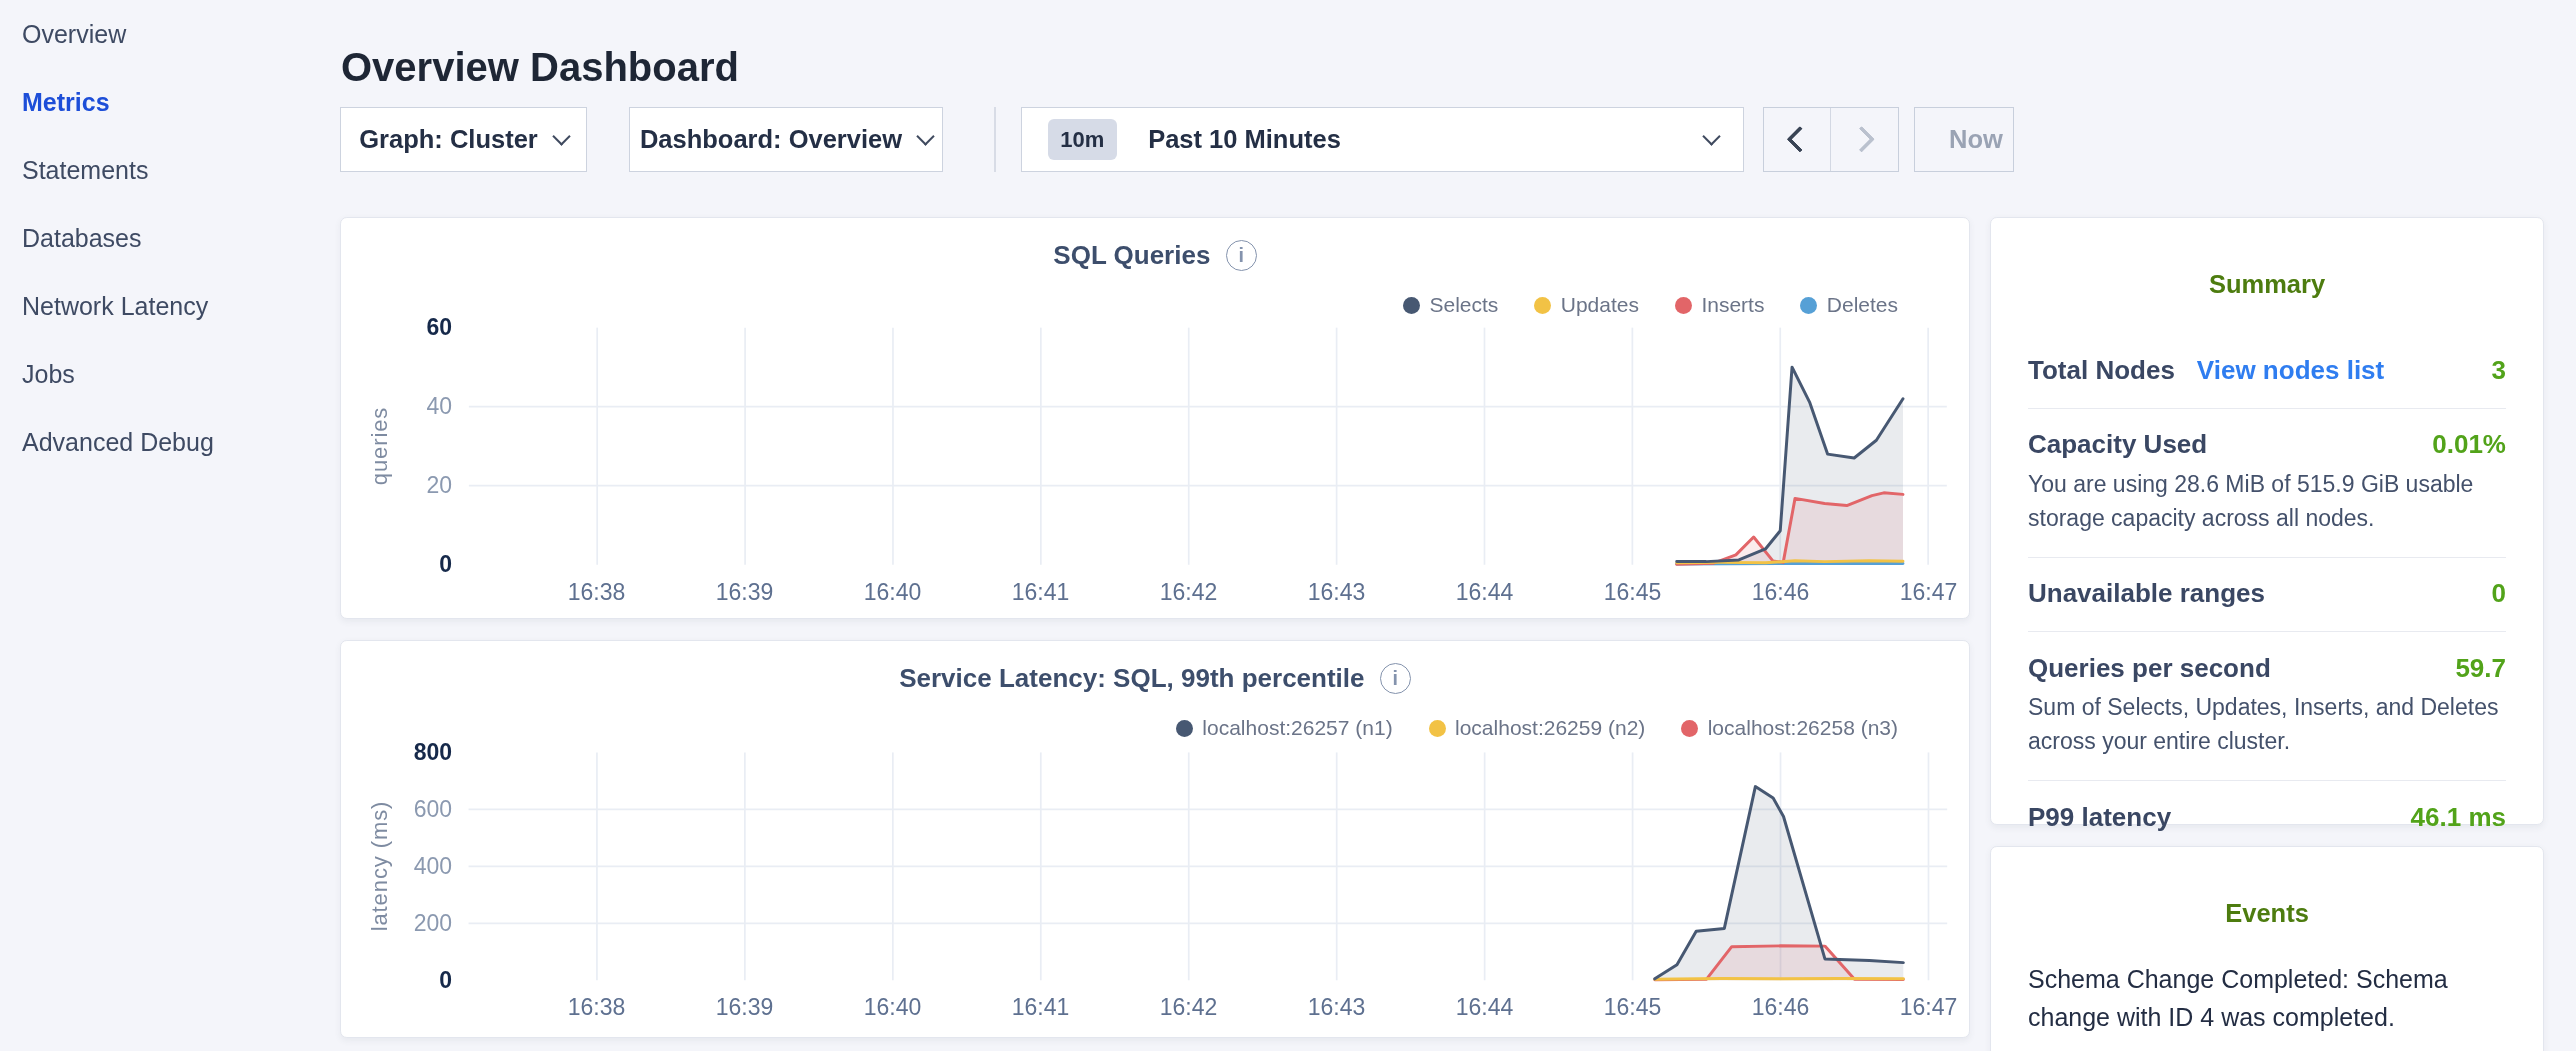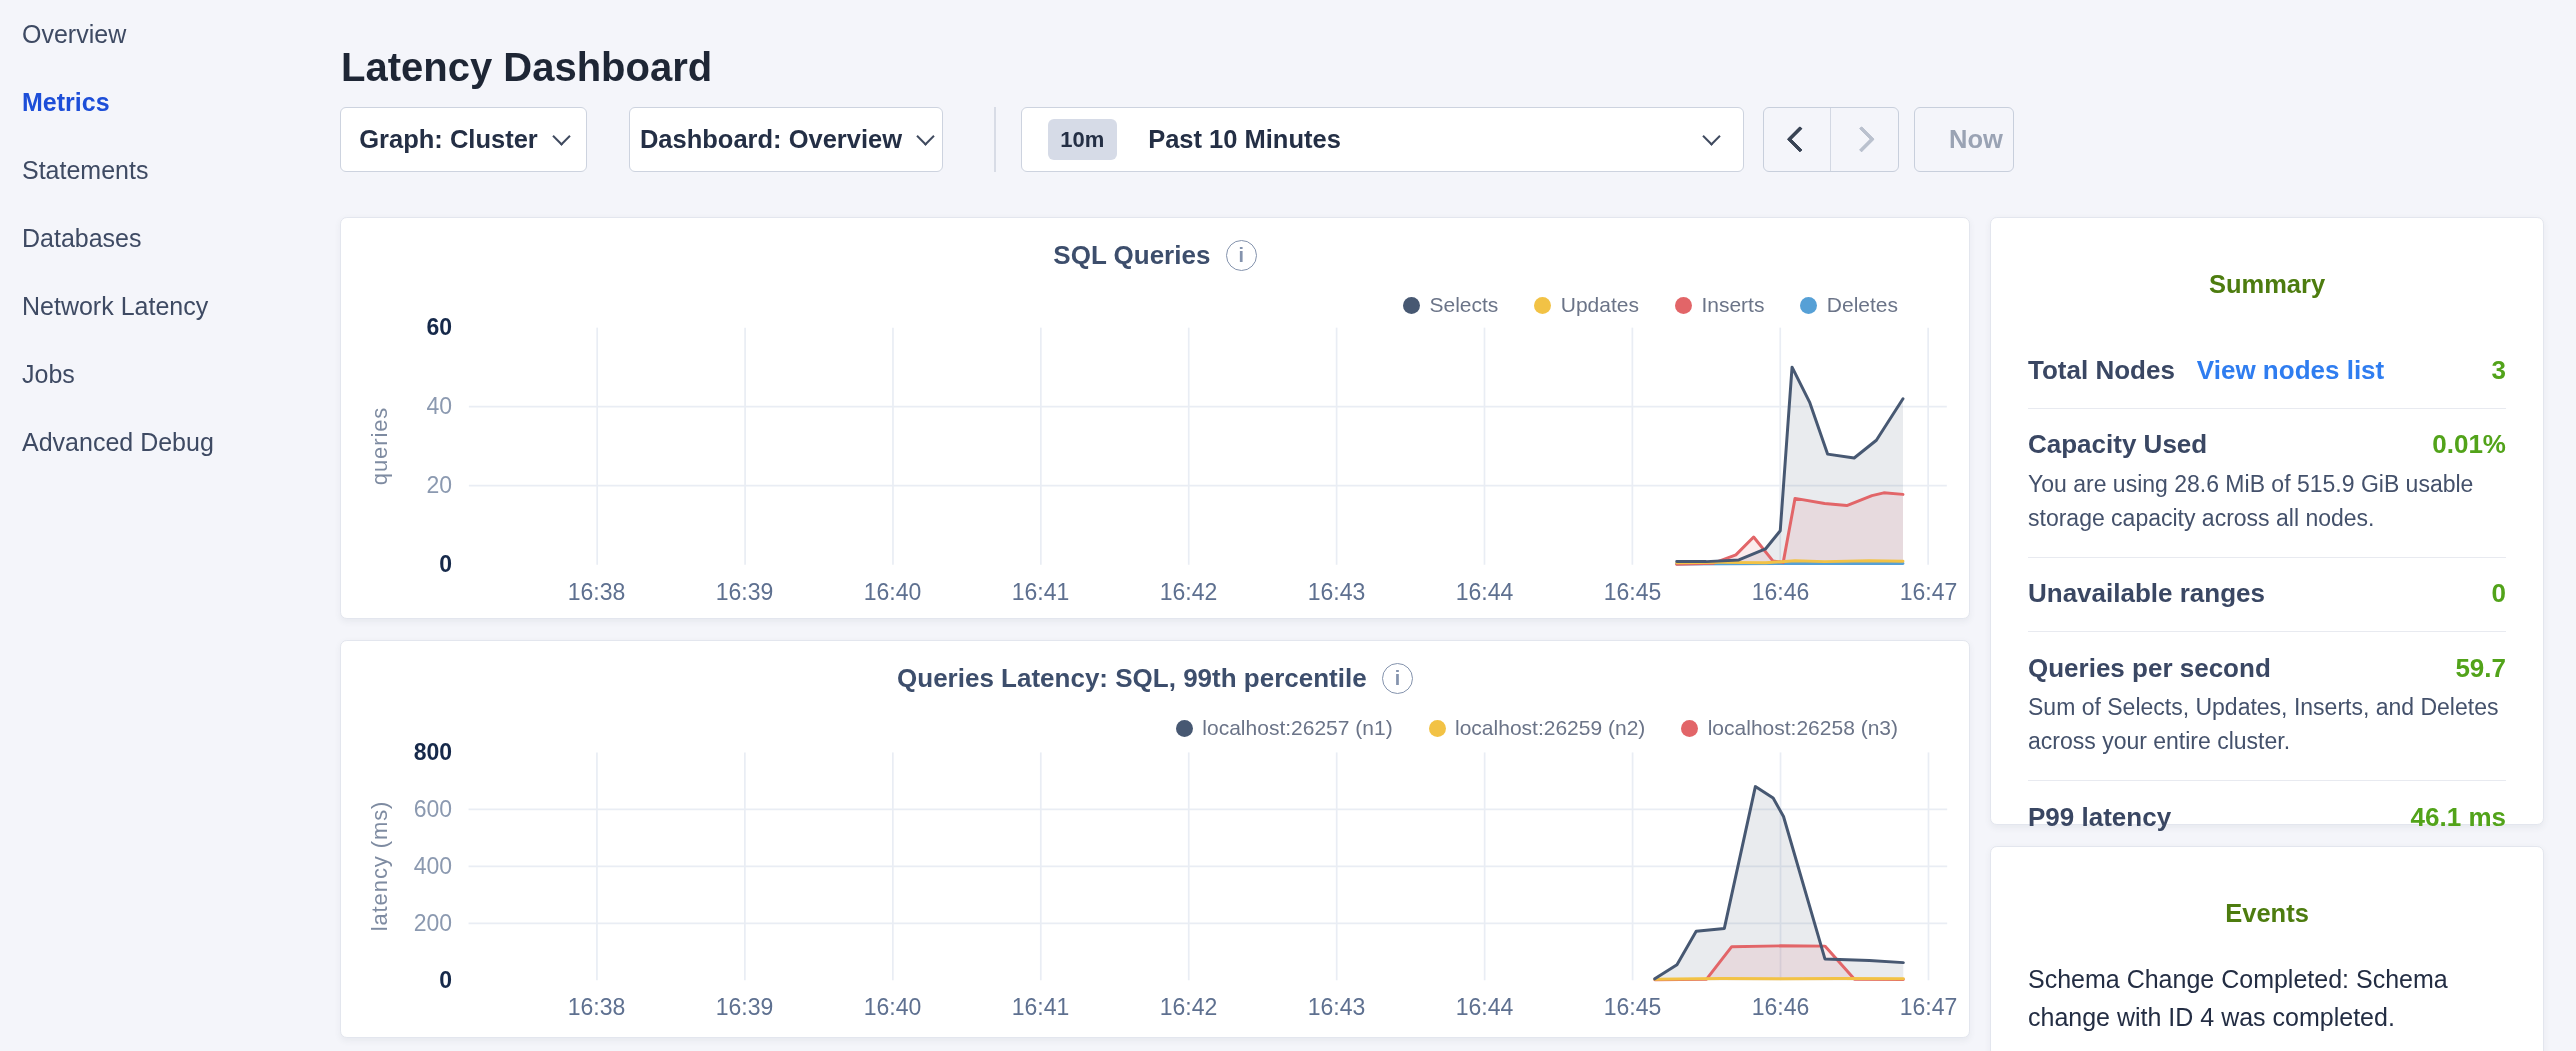--- a/index.html
+++ b/index.html
@@ -8,21 +8,21 @@
 
   
   .sidebar{position:absolute;left:0;top:0;width:332px;height:100%;}
   .sidebar-item{height:68px;line-height:68px;padding-left:22px;font-size:25px;
                 color:#3e4a63;cursor:pointer;white-space:nowrap;}
   .sidebar-item.active{color:#1d4ed8;font-weight:700;}
 
   
   .page-title{position:absolute;left:341px;top:18.7px;font-size:40px;font-weight:700;color:#1e2635;}
   .ctrl{position:absolute;top:107px;height:65px;box-sizing:border-box;background:#fff;
-        border:0.9px solid #cdd3df;border-radius:6px;display:flex;align-items:center;
+        border:0.9px solid #cdd3df;border-radius:0;display:flex;align-items:center;
         font-weight:700;font-size:25.5px;color:#242f45;cursor:pointer;}
   #graph-dd{left:340px;width:247px;justify-content:center;}
   #dash-dd{left:629px;width:314px;justify-content:center;}
   .vdivider{position:absolute;left:994px;top:107px;width:1.7px;height:65px;background:#d8dce6;}
   #time-box{left:1021px;width:723px;padding:0 25.5px;}
   .time-badge{background:#d6dbe7;border-radius:6px;padding:7.7px 12.8px;font-size:22px;
               font-weight:700;margin-right:31px;}
   .chev{display:inline-block;width:11px;height:11px;border-right:2.6px solid #3f4a5f;
         border-bottom:2.6px solid #3f4a5f;transform:rotate(45deg);margin-left:17px;margin-top:-6.8px;}
   #time-box .chev{margin-left:auto;}
@@ -80,21 +80,21 @@
 <nav class="sidebar" id="sidebar">
     <div class="sidebar-item">Overview</div>
     <div class="sidebar-item active">Metrics</div>
     <div class="sidebar-item">Statements</div>
     <div class="sidebar-item">Databases</div>
     <div class="sidebar-item">Network Latency</div>
     <div class="sidebar-item">Jobs</div>
     <div class="sidebar-item">Advanced Debug</div>
   </nav>
 
-<h1 class="page-title">Latency Dashboard</h1>
+<h1 class="page-title">Overview Dashboard</h1>
 
 <div class="ctrl" id="graph-dd">
   <span>Graph: Cluster</span>
   <span class="chev"></span>
 </div>
 
 <div class="ctrl" id="dash-dd">
   <span>Dashboard: Overview</span>
   <span class="chev"></span>
 </div>
@@ -197,21 +197,21 @@
       <line x1="150" y1="265" x2="1889" y2="265" stroke="#e9edf4" stroke-width="2"></line>
       <line x1="150" y1="198" x2="1889" y2="198" stroke="#e9edf4" stroke-width="2"></line>
       <path d="M1545.1 397.3 L1571.2 380.6 L1593.8 341.4 L1626.9 338.0 L1663.4 171.2 L1684.3 184.6 L1696.5 206.4 L1745.2 373.9 L1797.4 375.6 L1837.4 378.2 L1837.4 399 L1545.1 399 Z" fill="rgba(71,88,114,0.12)"></path>
       <path d="M1545.1 397.7 L1623.4 397.0 L1693.0 397.3 L1762.6 397.0 L1837.4 397.3 L1837.4 399 L1545.1 399 Z" fill="rgba(242,194,69,0.12)"></path>
       <path d="M1545.1 398.3 L1606.0 397.7 L1635.6 359.5 L1693.0 358.5 L1745.2 358.8 L1780.0 397.7 L1837.4 398.0 L1837.4 399 L1545.1 399 Z" fill="rgba(226,101,104,0.12)"></path>
       <path d="M1545.1 398.3 L1606.0 397.7 L1635.6 359.5 L1693.0 358.5 L1745.2 358.8 L1780.0 397.7 L1837.4 398.0" fill="none" stroke="#e26568" stroke-width="3.5" stroke-linejoin="round" stroke-linecap="round"></path>
       <path d="M1545.1 397.7 L1623.4 397.0 L1693.0 397.3 L1762.6 397.0 L1837.4 397.3" fill="none" stroke="#f2c245" stroke-width="3.5" stroke-linejoin="round" stroke-linecap="round"></path>
       <path d="M1545.1 397.3 L1571.2 380.6 L1593.8 341.4 L1626.9 338.0 L1663.4 171.2 L1684.3 184.6 L1696.5 206.4 L1745.2 373.9 L1797.4 375.6 L1837.4 378.2" fill="none" stroke="#475872" stroke-width="3.5" stroke-linejoin="round" stroke-linecap="round"></path>
     </svg>
     <div class="chart-title-row">
-      <span>Queries Latency: SQL, 99th percentile</span>
+      <span>Service Latency: SQL, 99th percentile</span>
       <span class="info-icon">i</span>
     </div>
     <div class="legend">
       <div class="legend-item">
         <span class="legend-dot" style="background: rgb(71, 88, 114);"></span>
         <span>localhost:26257 (n1)</span>
       </div>
       <div class="legend-item">
         <span class="legend-dot" style="background: rgb(242, 194, 69);"></span>
         <span>localhost:26259 (n2)</span>

